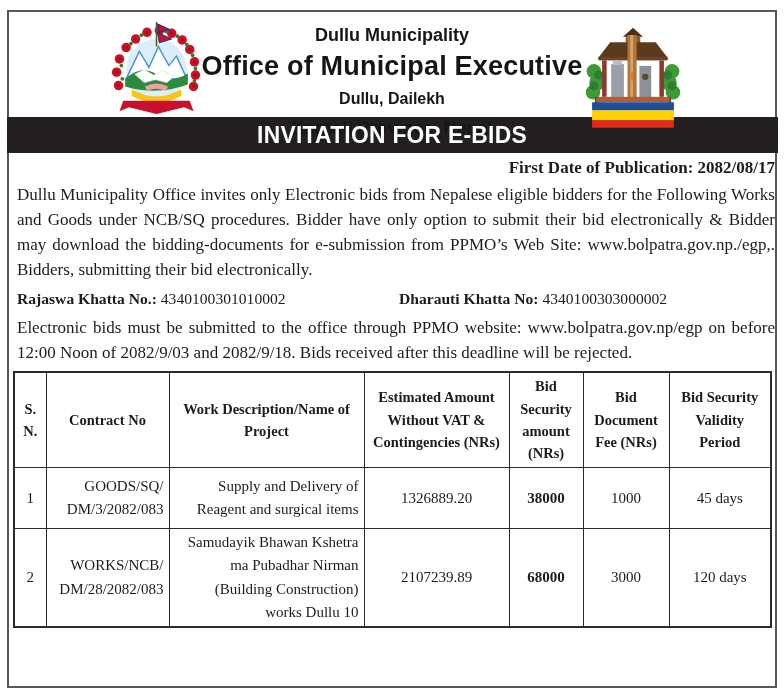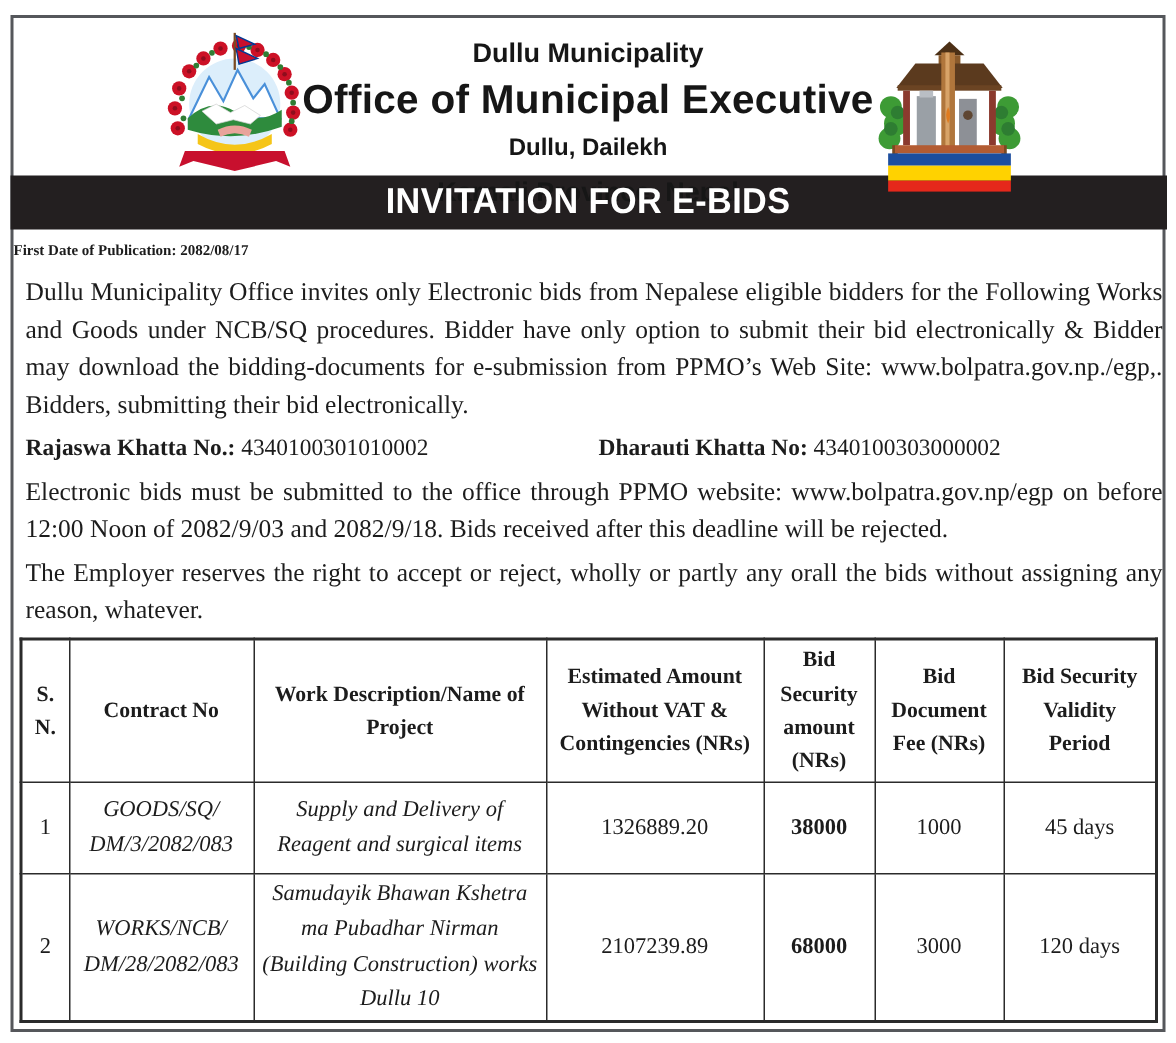--- a/index.html
+++ b/index.html
@@ -28,38 +28,38 @@
   
   .banner {
     margin:0 -2.5px; height:36px; background:#231f20;
     display:flex; align-items:center; justify-content:center;text-align:center;
   }
   .banner span {
     color:#ffffff; font-family:"Liberation Sans", sans-serif; font-weight:bold;
     font-size:24px; letter-spacing:0.3px; transform:scaleX(0.95);
   }
   
-  .pub-date { text-align:left; font-weight:bold; font-size:10px; margin-top:5px; height:20px; line-height:20px; }
+  .pub-date { text-align:right; font-weight:bold; font-size:17px; margin-top:5px; height:20px; line-height:20px; }
   .para { margin:4px 0 0 8px; font-size:17px; line-height:25px; text-align:justify; }
   .bank-grid { margin:4px 8px 0 8px; font-size:15.6px; line-height:25px; }
   .bank-row  { display:flex; }
   .bank-left { width:382px; }
   .bank-right{ flex:1; }
   
   .bids-table {
     border-collapse:collapse; table-layout:fixed;
     margin:6px 0 0 4px; width:757px; font-size:15px;
     border:2px solid #2b2b2b;
   }
   .bids-table th, .bids-table td { border:1px solid #2b2b2b; padding:2px 5px; vertical-align:middle; }
   .bids-table th { font-weight:bold; font-size:14.5px; text-align:center; height:90px; line-height:1.55; }
   tr.row-1 td { height:56px; }
   tr.row-2 td { height:82px; }
   td.c { text-align:center; }
-  td.l { text-align:center; line-height:1.55;font-style:italic; }
+  td.l { text-align:right; line-height:1.55; }
   .bold-val { font-weight:bold; }
 </style>
 </head>
 <body>
 
 <div class="doc">
 
   <div class="masthead">
     <div class="emblem emblem-left">
       <svg width="95" height="113" viewBox="0 0 100 119">
@@ -200,21 +200,20 @@
       </div>
       <div class="bank-right">
         <b>Dharauti Khatta No:</b>
         <span>4340100303000002</span>
       </div>
     </div>
   </div>
 
   <div class="para">Electronic bids must be submitted to the office through PPMO website: www.bolpatra.gov.np/egp on before 12:00  Noon of 2082/9/03 and 2082/9/18. Bids received after this deadline will be rejected.</div>
 
-  <div class="para">The Employer reserves the right to accept or reject, wholly or partly any orall the bids without assigning any reason, whatever.</div>
 
   <table class="bids-table">
     <colgroup>
       <col style="width:32px">
         <col style="width:123px">
         <col style="width:195px">
       <col style="width:145px">
         <col style="width:74px">
         <col style="width:86px">
         <col style="width:102px">

